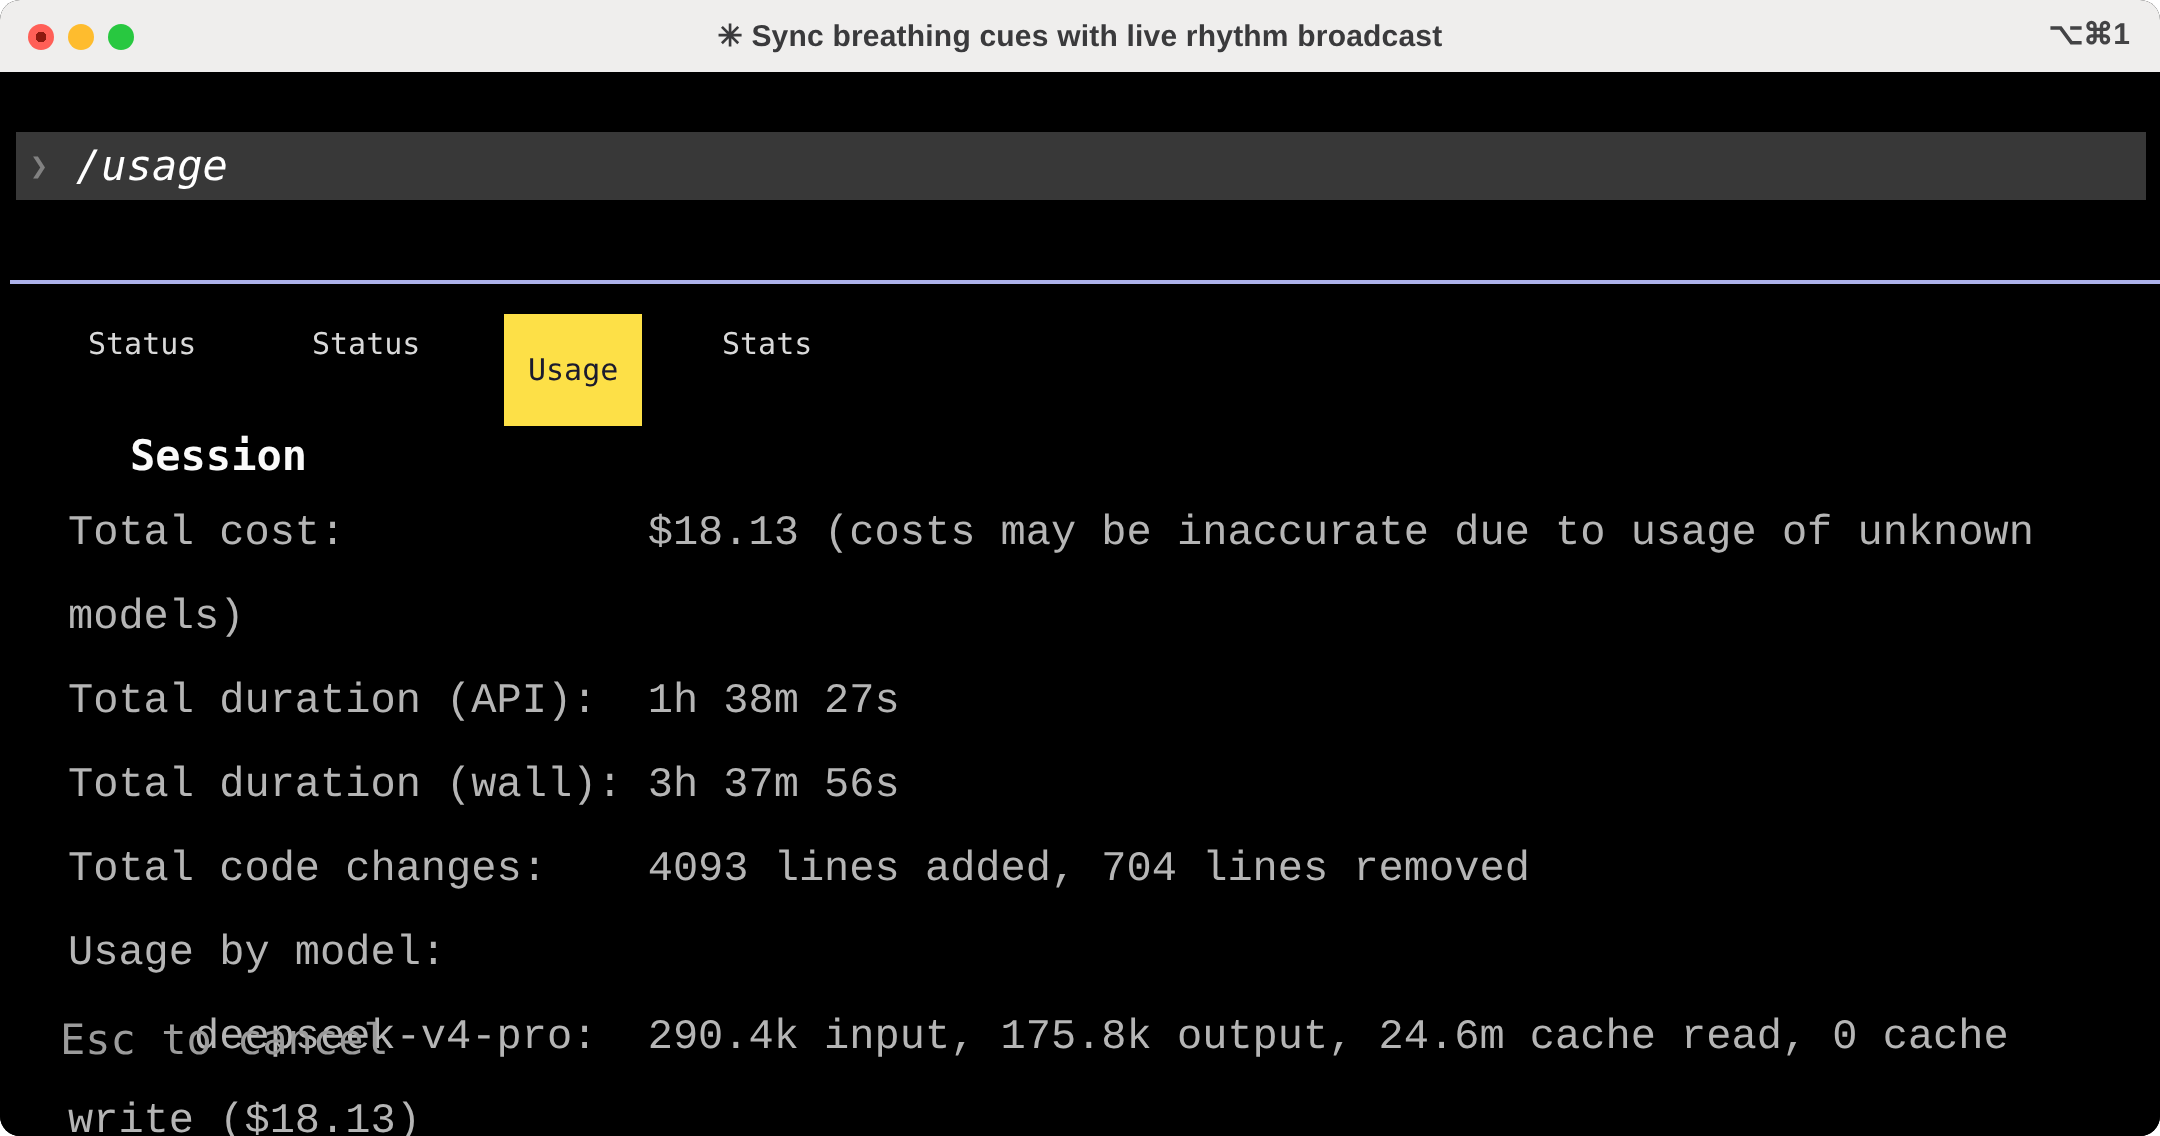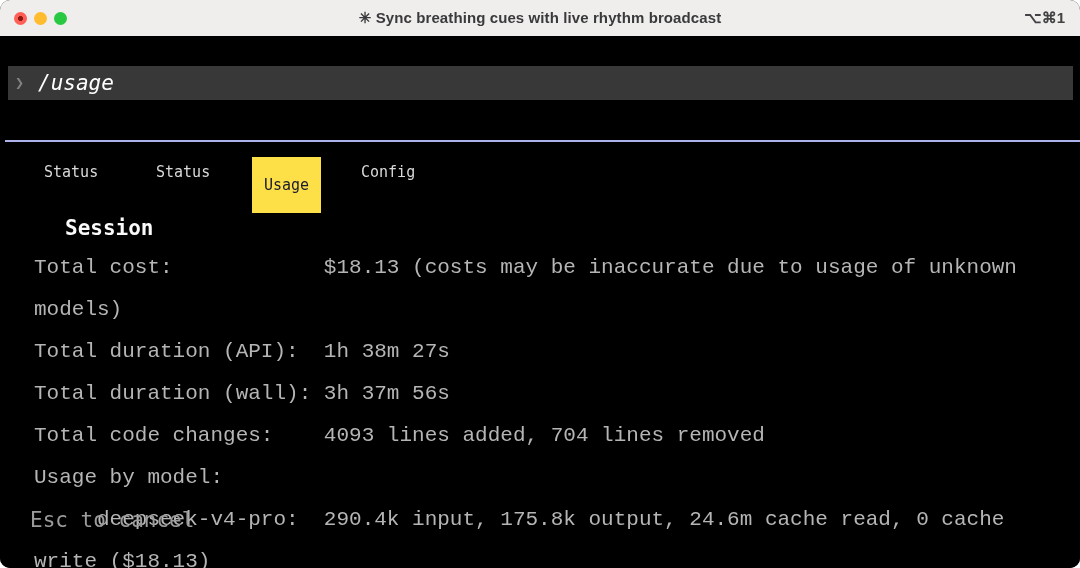--- a/index.html
+++ b/index.html
@@ -162,21 +162,21 @@
       <span class="chev">❯</span>
       <span class="cmdtext">/usage</span>
     </div>
 
     <div class="divider"></div>
 
     <div class="tabs">
       <span class="tab t0">Status</span>
       <span class="tab t1">Status</span>
       <span class="tab t2">Usage</span>
-      <span class="tab t3">Config</span>
+      <span class="tab t3">Stats</span>
     </div>
 
     <div class="report">
       <div class="heading">Session</div>
       <pre>Total cost:            $18.13 (costs may be inaccurate due to usage of unknown
 models)
 Total duration (API):  1h 38m 27s
 Total duration (wall): 3h 37m 56s
 Total code changes:    4093 lines added, 704 lines removed
 Usage by model:

